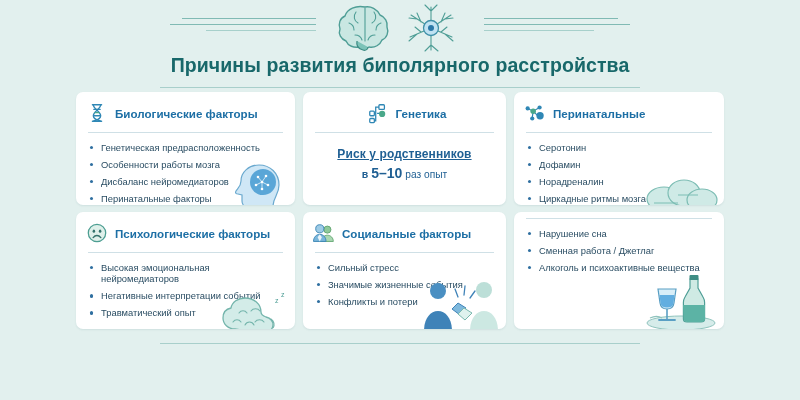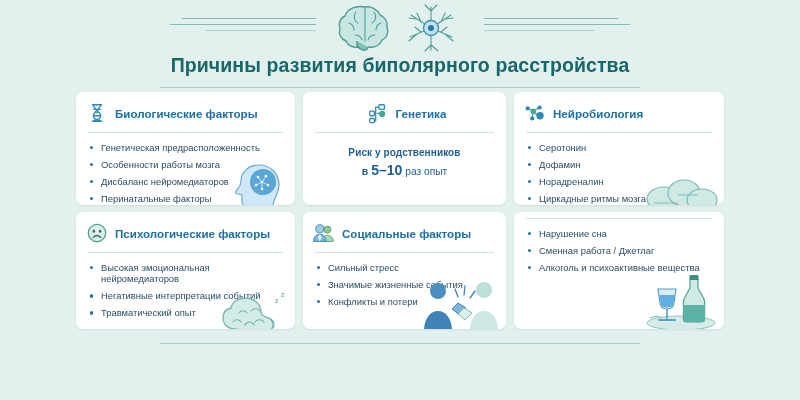--- a/index.html
+++ b/index.html
@@ -52,21 +52,21 @@
   .card-title{font-size:11.6px;font-weight:700;color:#1d6fa5;white-space:nowrap;}
   .head-div{height:1px;background:#cfe0e6;margin:6px 12px 0 12px;}
 
   .bullets{list-style:none;margin:0;padding:9px 10px 8px 14px;}
   .bullets li{position:relative;padding-left:11px;margin-bottom:5.5px;
               font-size:9.4px;color:#2a4d63;line-height:1.22;}
   .bullets li:before{content:"";position:absolute;left:0;top:4px;
               width:3.4px;height:3.4px;border-radius:50%;background:#2f6fa0;}
 
   .gen-body{padding:14px 10px 0 10px;text-align:center;color:#1f5f93;}
-  .gen-line1{font-size:10px;font-weight:700;letter-spacing:.1px;}
+  .gen-line1{font-size:12px;font-weight:700;letter-spacing:.1px;text-decoration:underline;}
   .gen-line2{font-size:10.6px;font-weight:700;margin-top:4px;}
   .gen-line2 .big{font-size:14px;font-weight:700;}
   .gen-line2 .thin{font-weight:400;font-size:10.2px;}
 
   .art{position:absolute;pointer-events:none;}
   .art.head-brain{right:6px;bottom:-2px;width:60px;height:52px;}
   .art.cloud{right:2px;bottom:-8px;width:78px;height:40px;}
   .art.brain-sleep{right:4px;bottom:-4px;width:72px;height:44px;}
   .art.handshake{right:2px;bottom:-2px;width:86px;height:56px;}
   .art.drinks{right:4px;bottom:-2px;width:78px;height:60px;}
@@ -188,21 +188,21 @@
           <svg class="card-icon" viewBox="0 0 24 24">
             <g stroke="#2f87b5" stroke-width="1.3" fill="none">
               <path d="M4 7l6 3 7-4M10 10l-1 7M10 10l7 7"></path>
             </g>
             <circle cx="4" cy="7" r="2.3" fill="#2f87b5"></circle>
             <circle cx="17" cy="6" r="2.3" fill="#2f87b5"></circle>
             <circle cx="9" cy="18" r="2.3" fill="#2f87b5"></circle>
             <circle cx="10" cy="10" r="3" fill="#4aa88a"></circle>
             <circle cx="17.5" cy="15" r="4" fill="#2f87b5"></circle>
           </svg>
-          <div class="card-title">Нейробиология</div>
+          <div class="card-title">Перинатальные</div>
         </div>
         <div class="head-div"></div>
         <ul class="bullets">
           <li>Серотонин</li>
           <li>Дофамин</li>
           <li>Норадреналин</li>
           <li>Циркадные ритмы мозга</li>
         </ul>
         <svg class="art cloud" viewBox="0 0 78 40">
           <g fill="#cfeae6" stroke="#7dbdb4" stroke-width="1.2">

